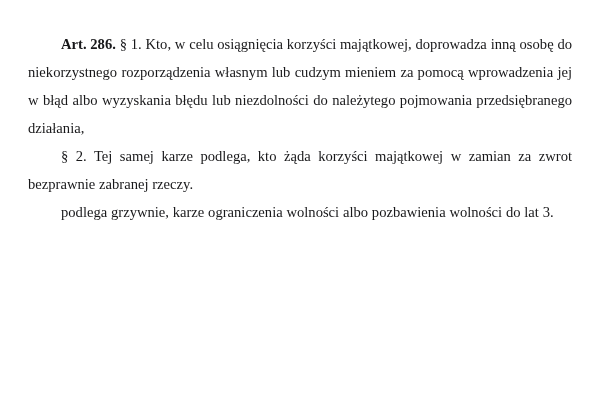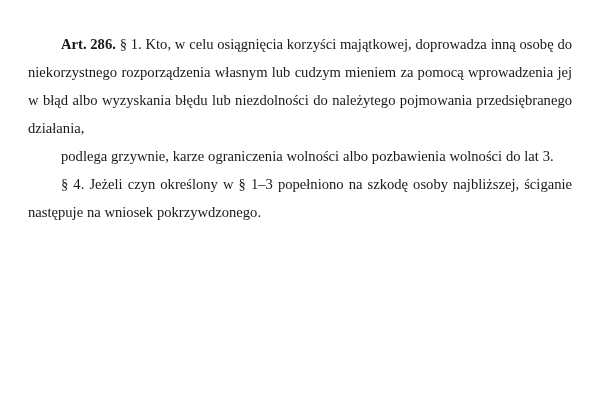--- a/index.html
+++ b/index.html
@@ -64,20 +64,20 @@
 </style>
 </head>
 <body style="background: rgb(255, 255, 255); color: rgb(24, 24, 26);">
 
 <div class="page">
   <div class="legal-text">
 
     <p class="para indent"><span class="lead">Art. 286.</span> <span class="sect">§ 1. Kto, w celu osiągnięcia korzyści majątkowej, doprowadza inną osobę do niekorzystnego rozporządzenia własnym lub cudzym mieniem za pomocą wprowadzenia jej w błąd albo wyzyskania błędu lub niezdolności do należytego pojmowania przedsiębranego działania,</span></p>
 
 
+    <p class="para indent">§ 2. Tej samej karze podlega, kto żąda korzyści majątkowej w zamian za zwrot bezprawnie zabranej rzeczy.</p>
 
 
     <p class="para clause">podlega grzywnie, karze ograniczenia wolności albo pozbawienia wolności do lat 3.</p>
 
-    <p class="para indent">§ 4. Jeżeli czyn określony w § 1–3 popełniono na szkodę osoby najbliższej, ściganie następuje na wniosek pokrzywdzonego.</p>
 
   </div>
 </div>
 
 </body></html>

